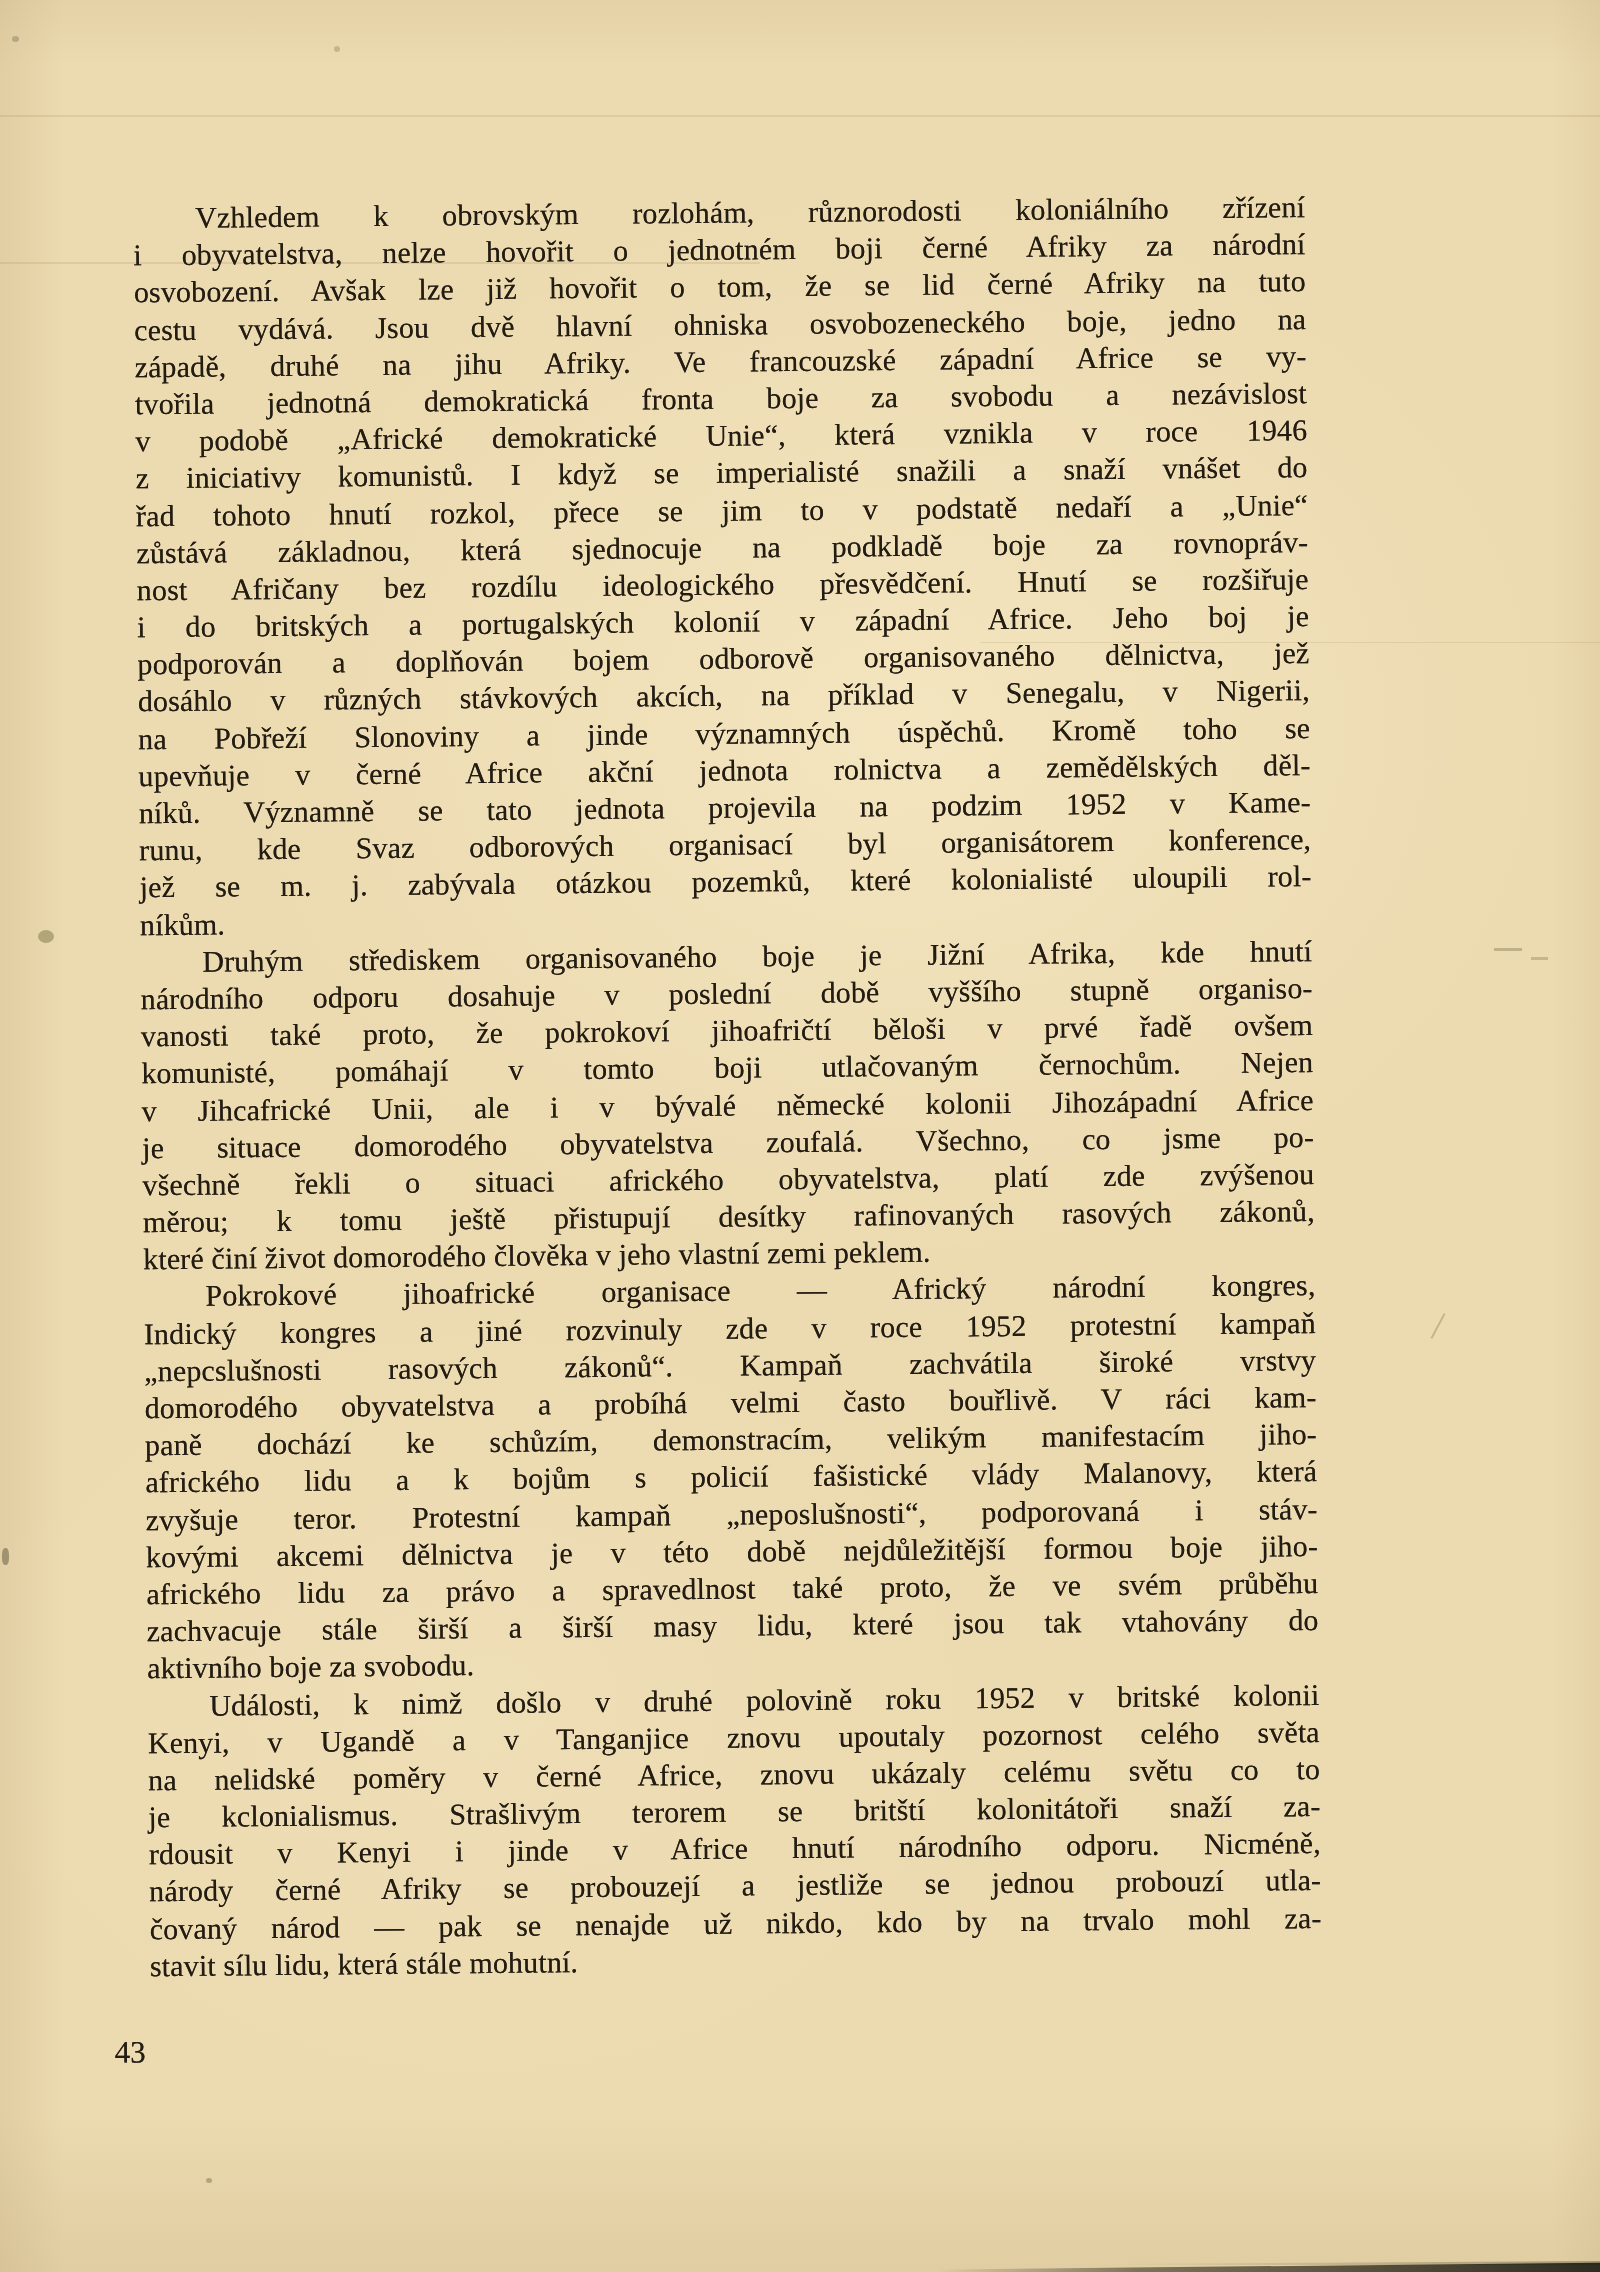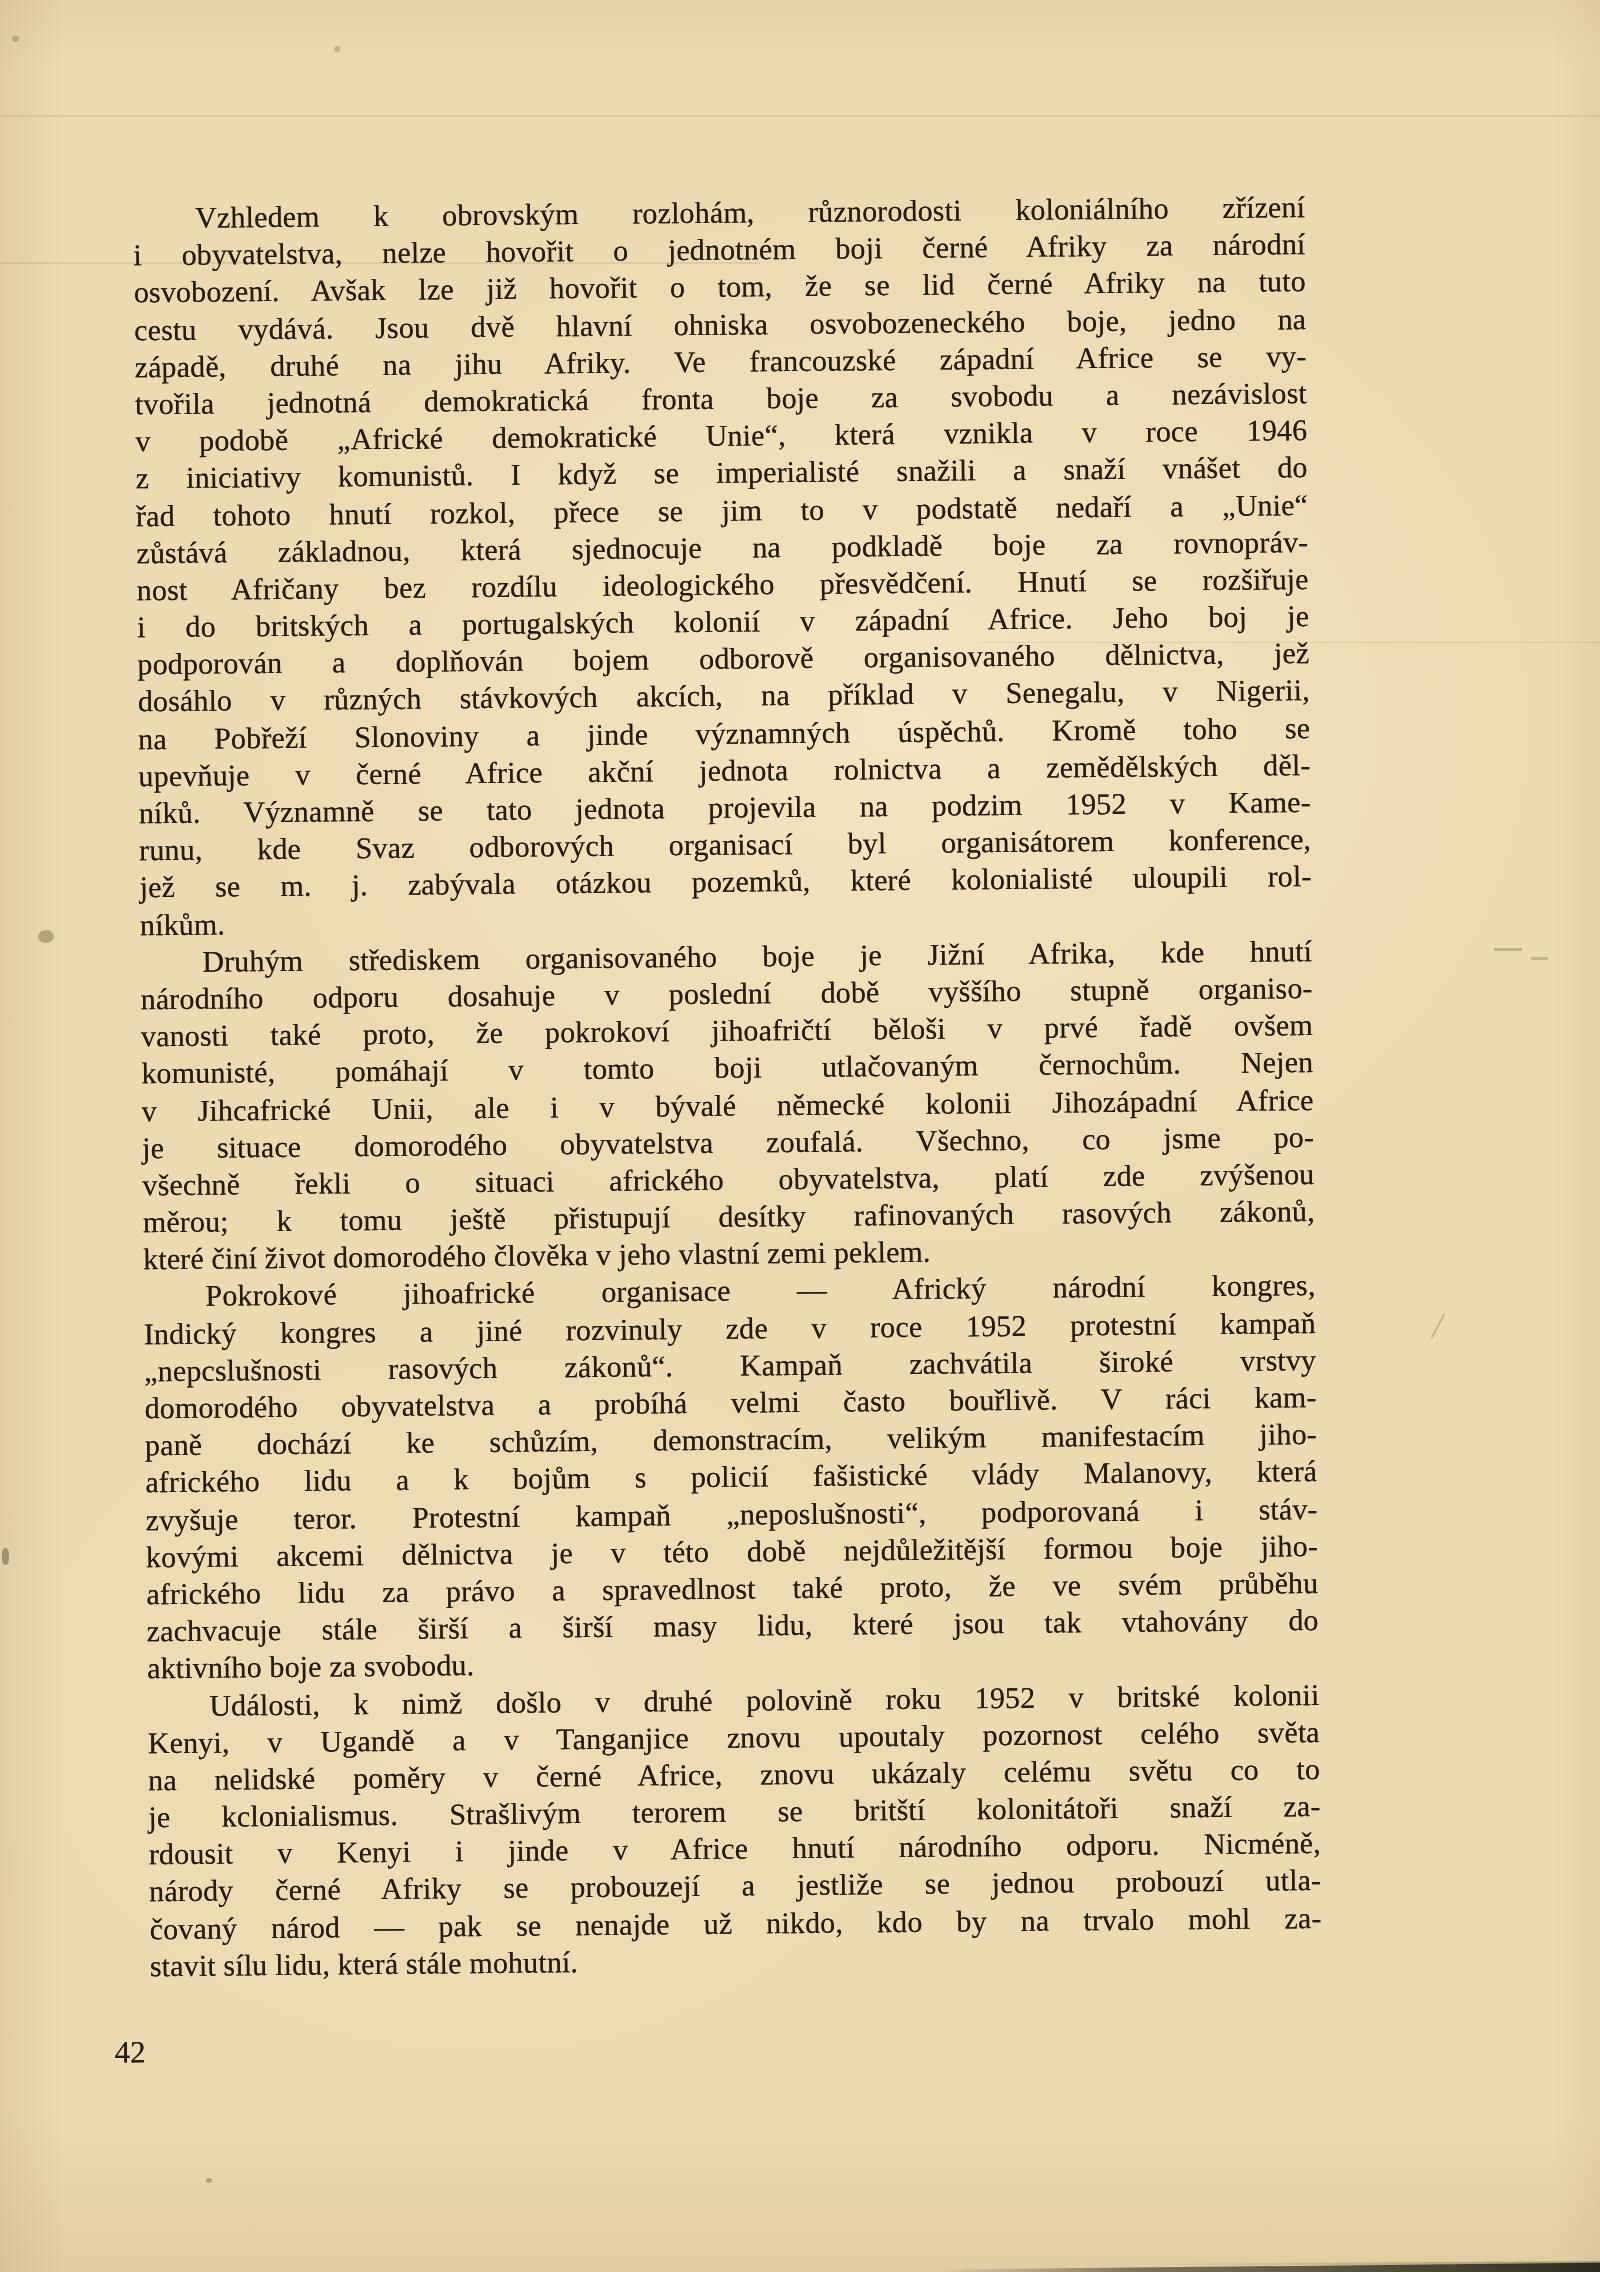--- a/index.html
+++ b/index.html
@@ -116,21 +116,21 @@
         <div class="line last">aktivního boje za svobodu.</div>
         <div class="line first">Události, k nimž došlo v druhé polovině roku 1952 v britské kolonii</div>
         <div class="line">Kenyi, v Ugandě a v Tanganjice znovu upoutaly pozornost celého světa</div>
         <div class="line">na nelidské poměry v černé Africe, znovu ukázaly celému světu co to</div>
         <div class="line">je kclonialismus. Strašlivým terorem se britští kolonitátoři snaží za-</div>
         <div class="line">rdousit v Kenyi i jinde v Africe hnutí národního odporu. Nicméně,</div>
         <div class="line">národy černé Afriky se probouzejí a jestliže se jednou probouzí utla-</div>
         <div class="line">čovaný národ — pak se nenajde už nikdo, kdo by na trvalo mohl za-</div>
         <div class="line last">stavit sílu lidu, která stále mohutní.</div>
       </div>
-    <div class="page-number">42</div>
+    <div class="page-number">43</div>
   </div>
 
   <div class="speck s1"></div>
   <div class="speck s2"></div>
   <div class="speck s3"></div>
   <div class="speck s4"></div>
   <div class="speck s5"></div>
   <div class="mark m1"></div>
   <div class="mark m2"></div>
   <div class="mark m3"></div>

